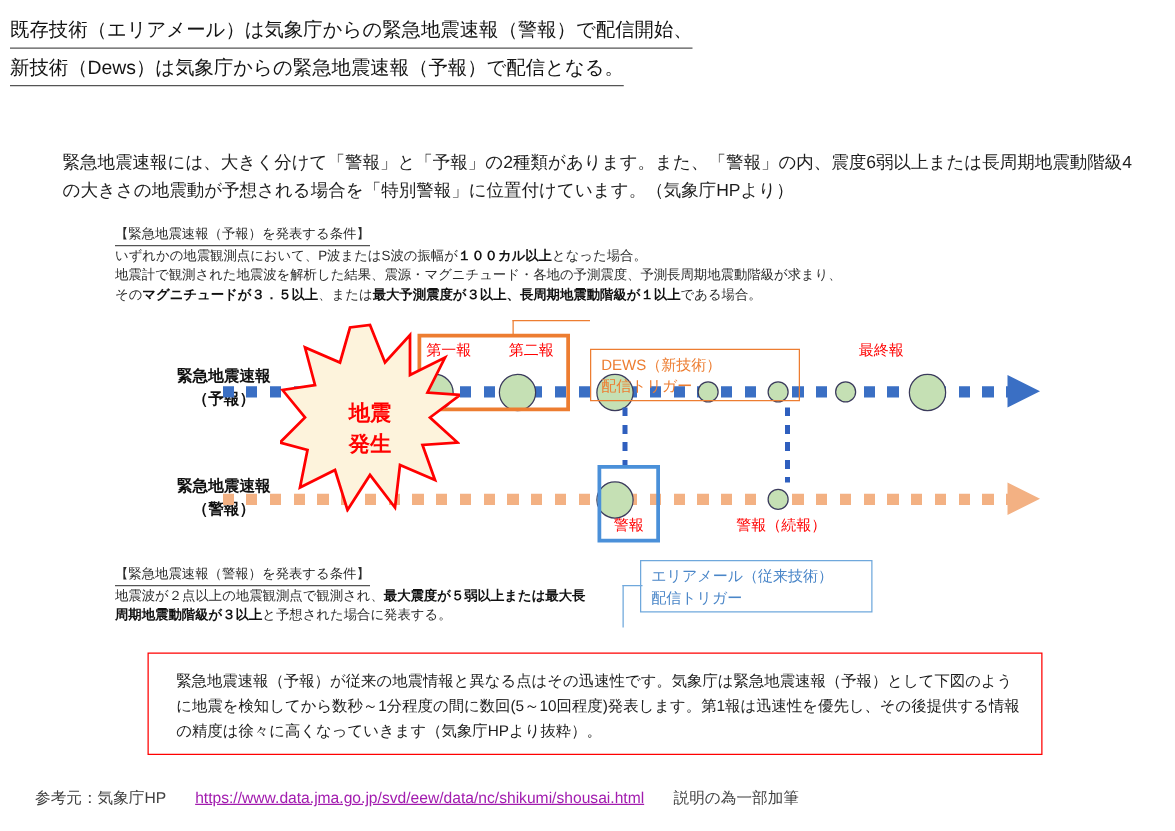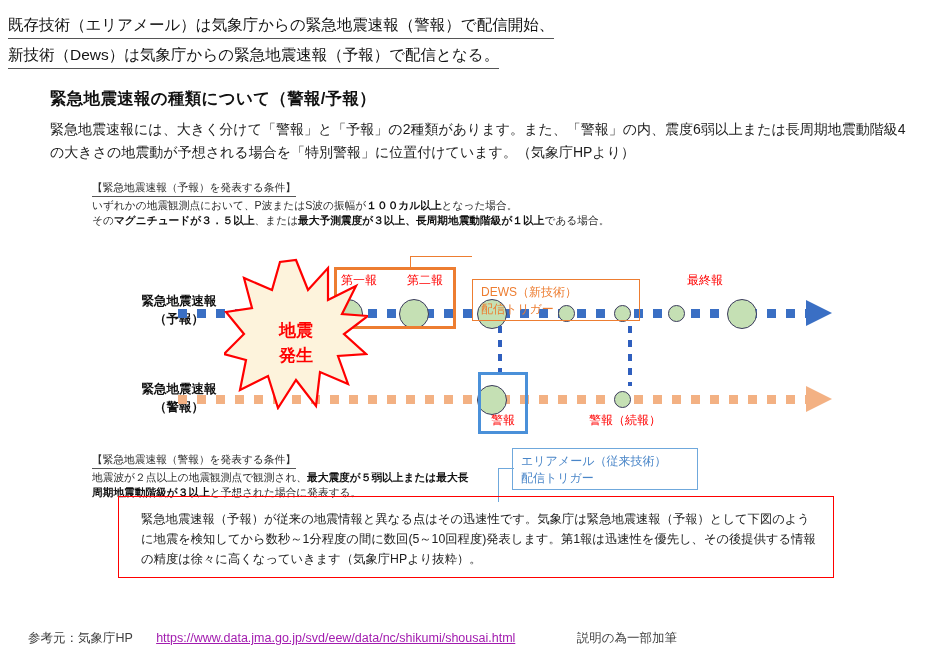--- a/index.html
+++ b/index.html
@@ -106,49 +106,49 @@
 
   
   #starburst{position:absolute;left:224px;top:258px;width:144px;height:152px;}
   #starburst-text{
     position:absolute;left:246px;top:318px;width:100px;text-align:center;
     font-size:17px;font-weight:bold;line-height:25px;color:#ff0000;
   }
 
   
   #summary-box{
-    position:absolute;left:118px;top:496px;width:716px;height:82px;
+    position:absolute;left:118px;top:522px;width:716px;height:82px;
     border:1.6px solid #ff0000;box-sizing:border-box;
     padding:12px 16px 0 22px;
     font-size:12.3px;line-height:20px;color:#1c1c1c;
   }
 
   
   #footer{position:absolute;left:28px;top:630px;font-size:12.5px;color:#3f3f3f;white-space:nowrap;}
   #footer-url{color:#a21caf;text-decoration:underline;margin:0 20px;}
-  #footer-note{color:#3f3f3f;margin-left:38px;}
+  #footer-note{color:#3f3f3f;}
 </style>
 </head>
 <body>
 
 <div class="page">
 
   <div id="header-banner">
     <div class="hline">既存技術（エリアメール）は気象庁からの緊急地震速報（警報）で配信開始、</div><br>
     <div class="hline">新技術（Dews）は気象庁からの緊急地震速報（予報）で配信となる。</div>
   </div>
 
-  <div id="section-title">緊急地震速報の種類について（警報/予報）</div>
   <div id="section-lead">緊急地震速報には、大きく分けて「警報」と「予報」の2種類があります。また、「警報」の内、震度6弱以上または長周期地震動階級4の大きさの地震動が予想される場合を「特別警報」に位置付けています。（気象庁HPより）</div>
 
   <div class="cond-block" id="cond-forecast">
     <div class="cond-head">【緊急地震速報（予報）を発表する条件】</div>
     <div>
       <span>いずれかの地震観測点において、P波またはS波の振幅が</span><b>１００カル以上</b><span>となった場合。</span>
     </div>
+    <div>地震計で観測された地震波を解析した結果、震源・マグニチュード・各地の予測震度、予測長周期地震動階級が求まり、</div>
     <div>
       <span>その</span><b>マグニチュードが３．５以上</b><span>、または</span><b>最大予測震度が３以上、長周期地震動階級が１以上</b><span>である場合。</span>
     </div>
   </div>
 
   <div class="cond-block" id="cond-warning">
     <div class="cond-head">【緊急地震速報（警報）を発表する条件】</div>
     <div>
       <span>地震波が２点以上の地震観測点で観測され、</span><b>最大震度が５弱以上または最大長</b>
     </div>

